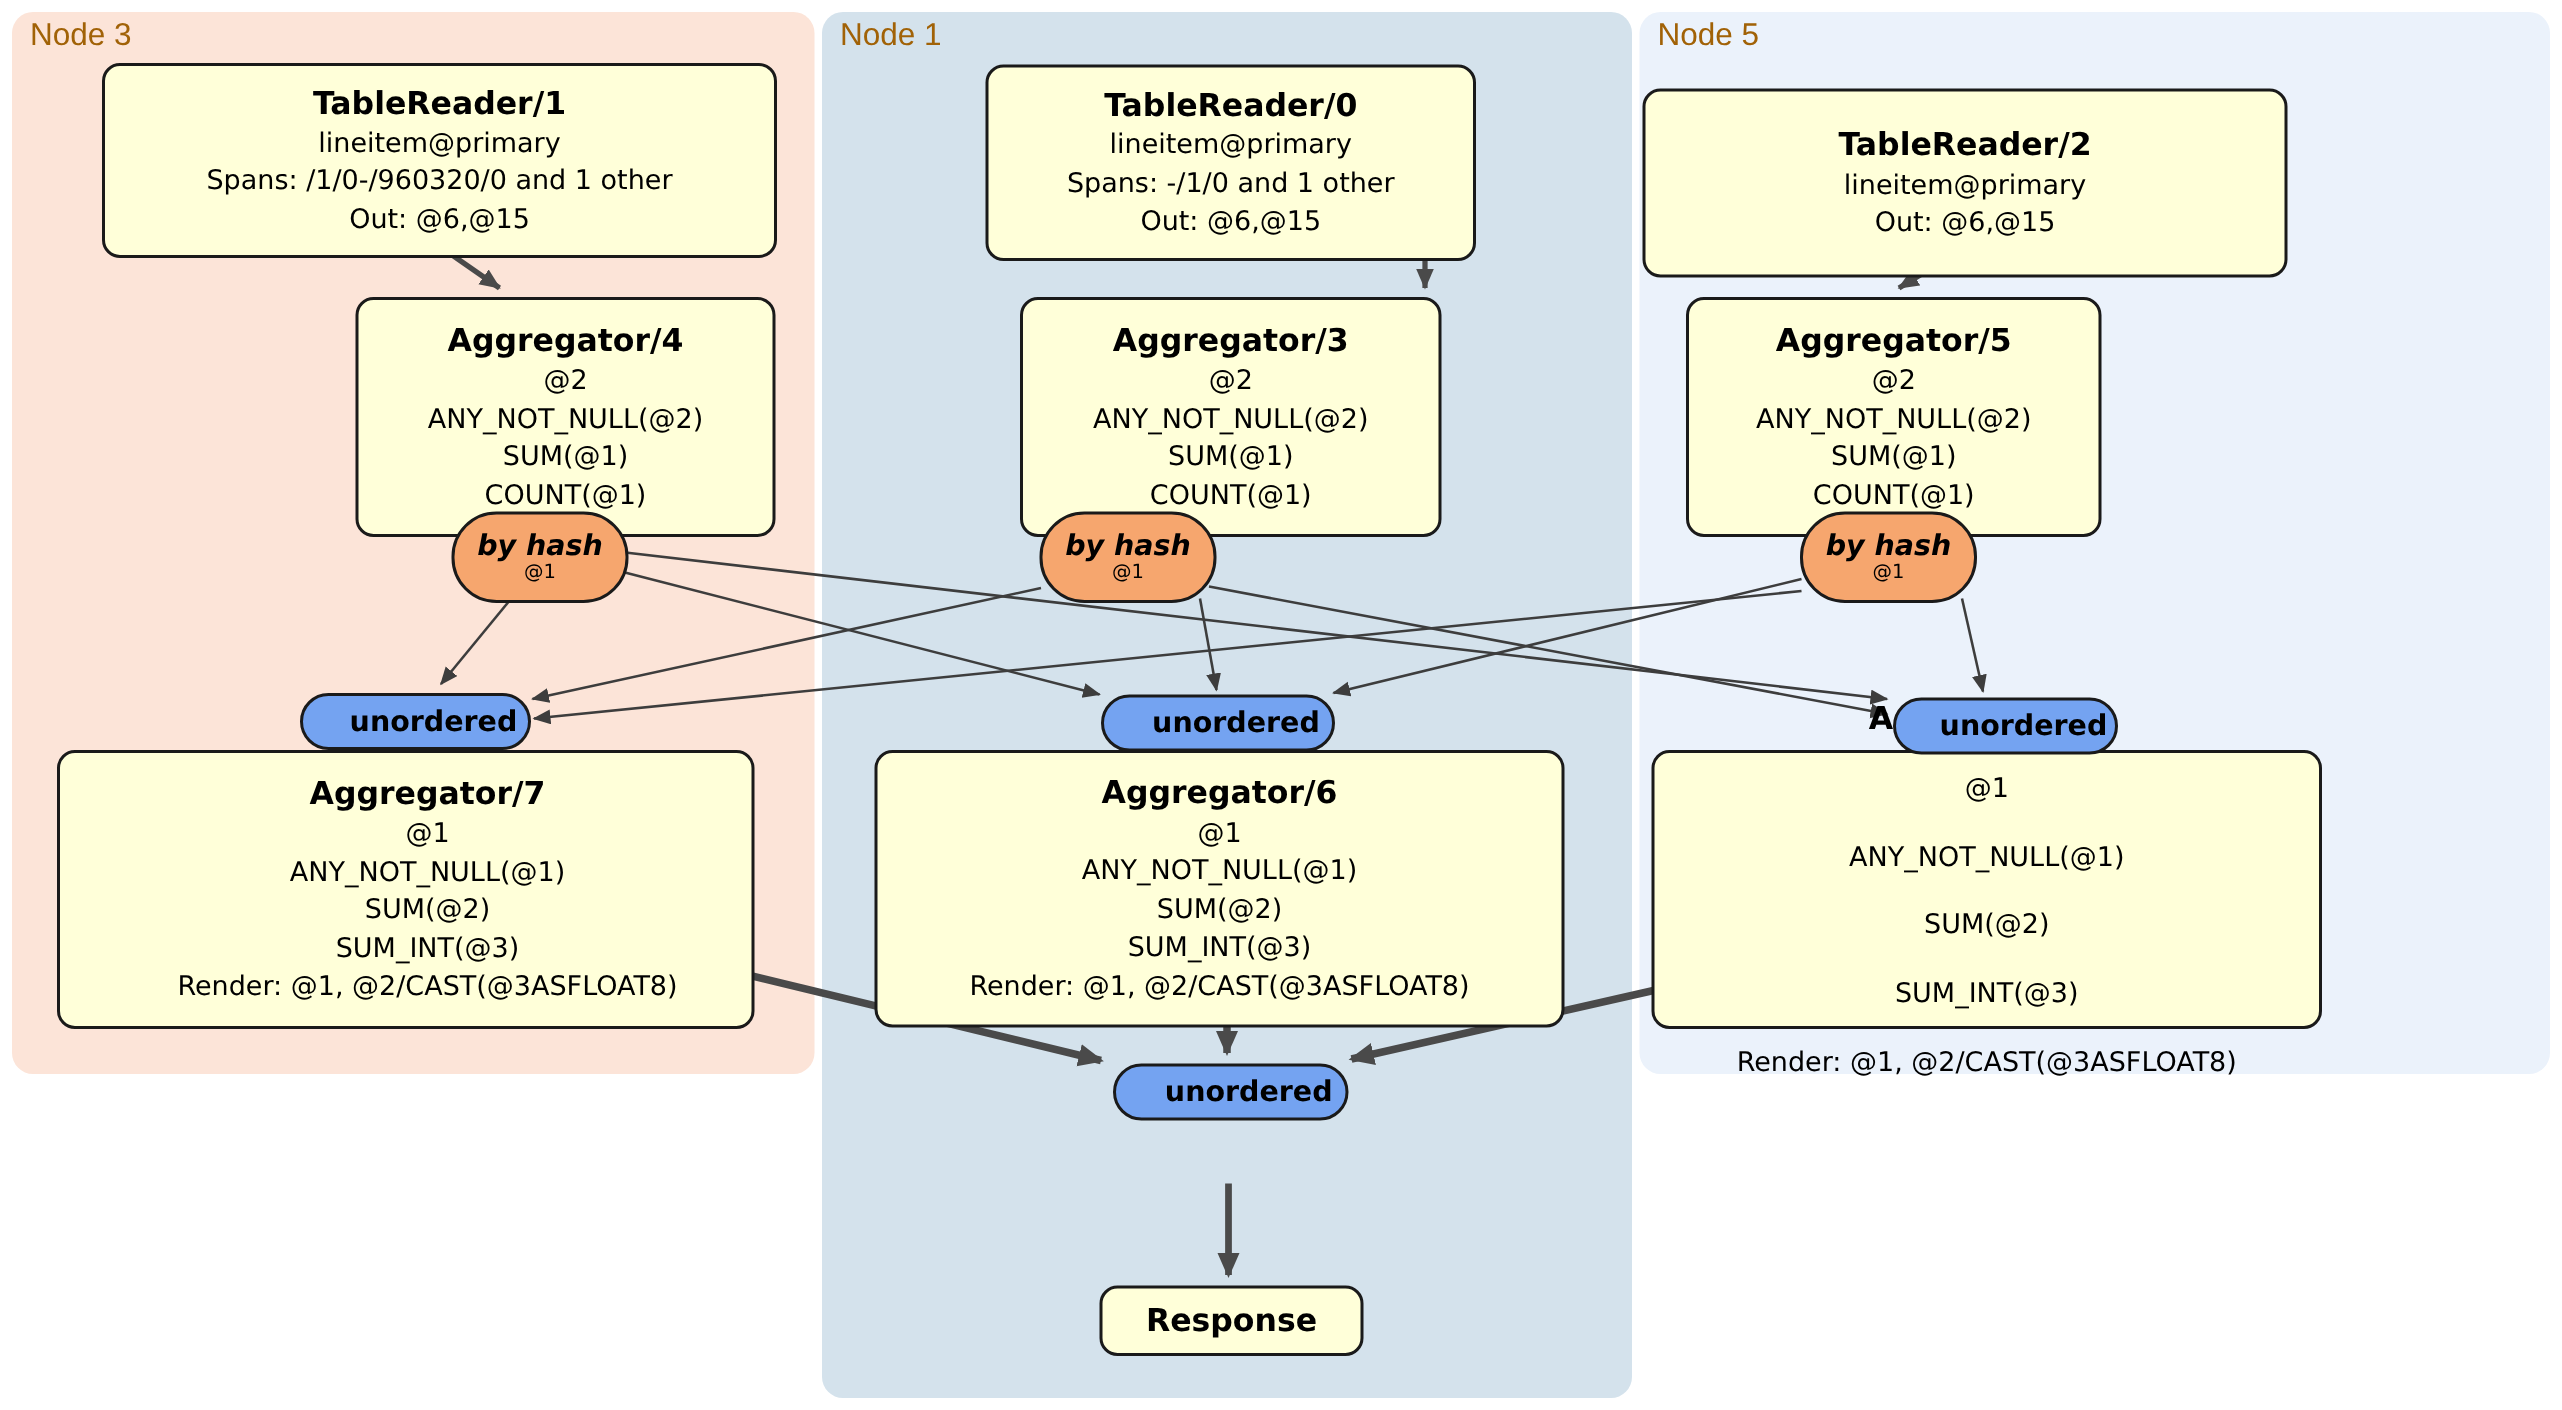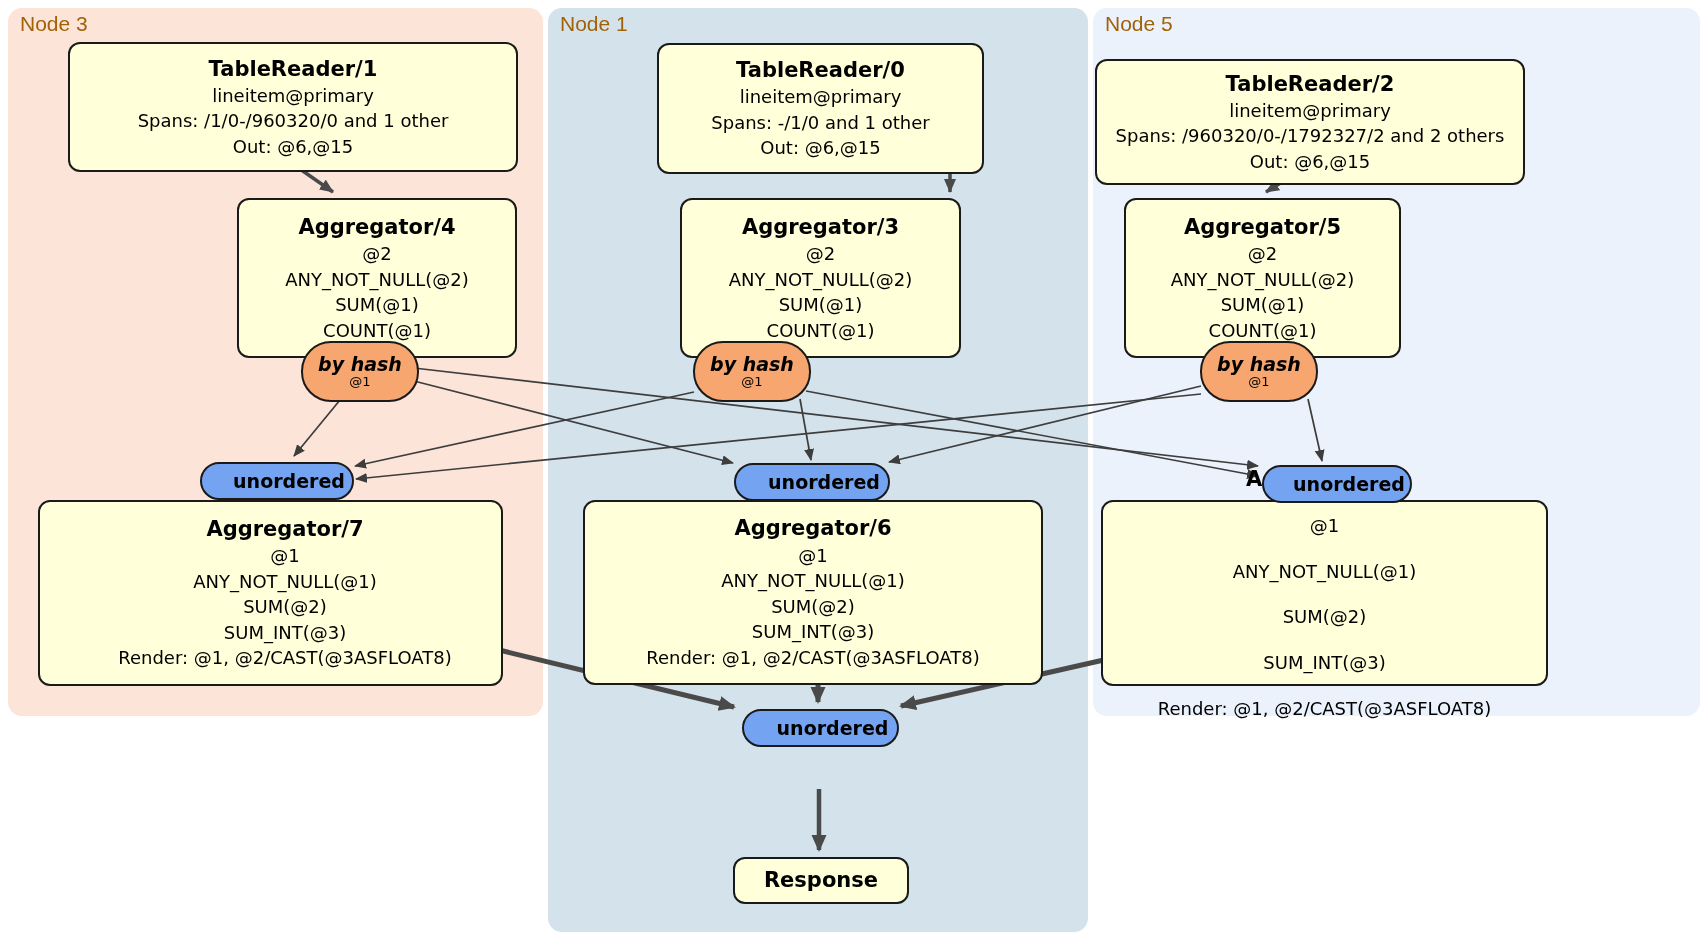--- a/index.html
+++ b/index.html
@@ -140,21 +140,20 @@
   <div class="pill sync" style="left:742px;top:709px;width:153px;height:34px;">
     <div class="slabel">unordered</div>
   </div>
   <div class="box" style="left:733px;top:857px;width:172px;height:43px;">
     <div class="title">Response</div>
   </div>
 
   <div class="box" style="left:1095px;top:59px;width:426px;height:122px;">
     <div class="title">TableReader/2</div>
     <div class="line">lineitem@primary</div>
-    <div class="line">Spans: /960320/0-/1792327/2 and 2 others</div>
     <div class="line">Out: @6,@15</div>
   </div>
   <div class="box" style="left:1124px;top:198px;width:273px;height:156px;">
     <div class="title">Aggregator/5</div>
     <div class="line">@2</div>
     <div class="line">ANY_NOT_NULL(@2)</div>
     <div class="line">SUM(@1)</div>
     <div class="line">COUNT(@1)</div>
   </div>
   <div class="pill router" style="left:1200px;top:341px;width:114px;height:57px;">

